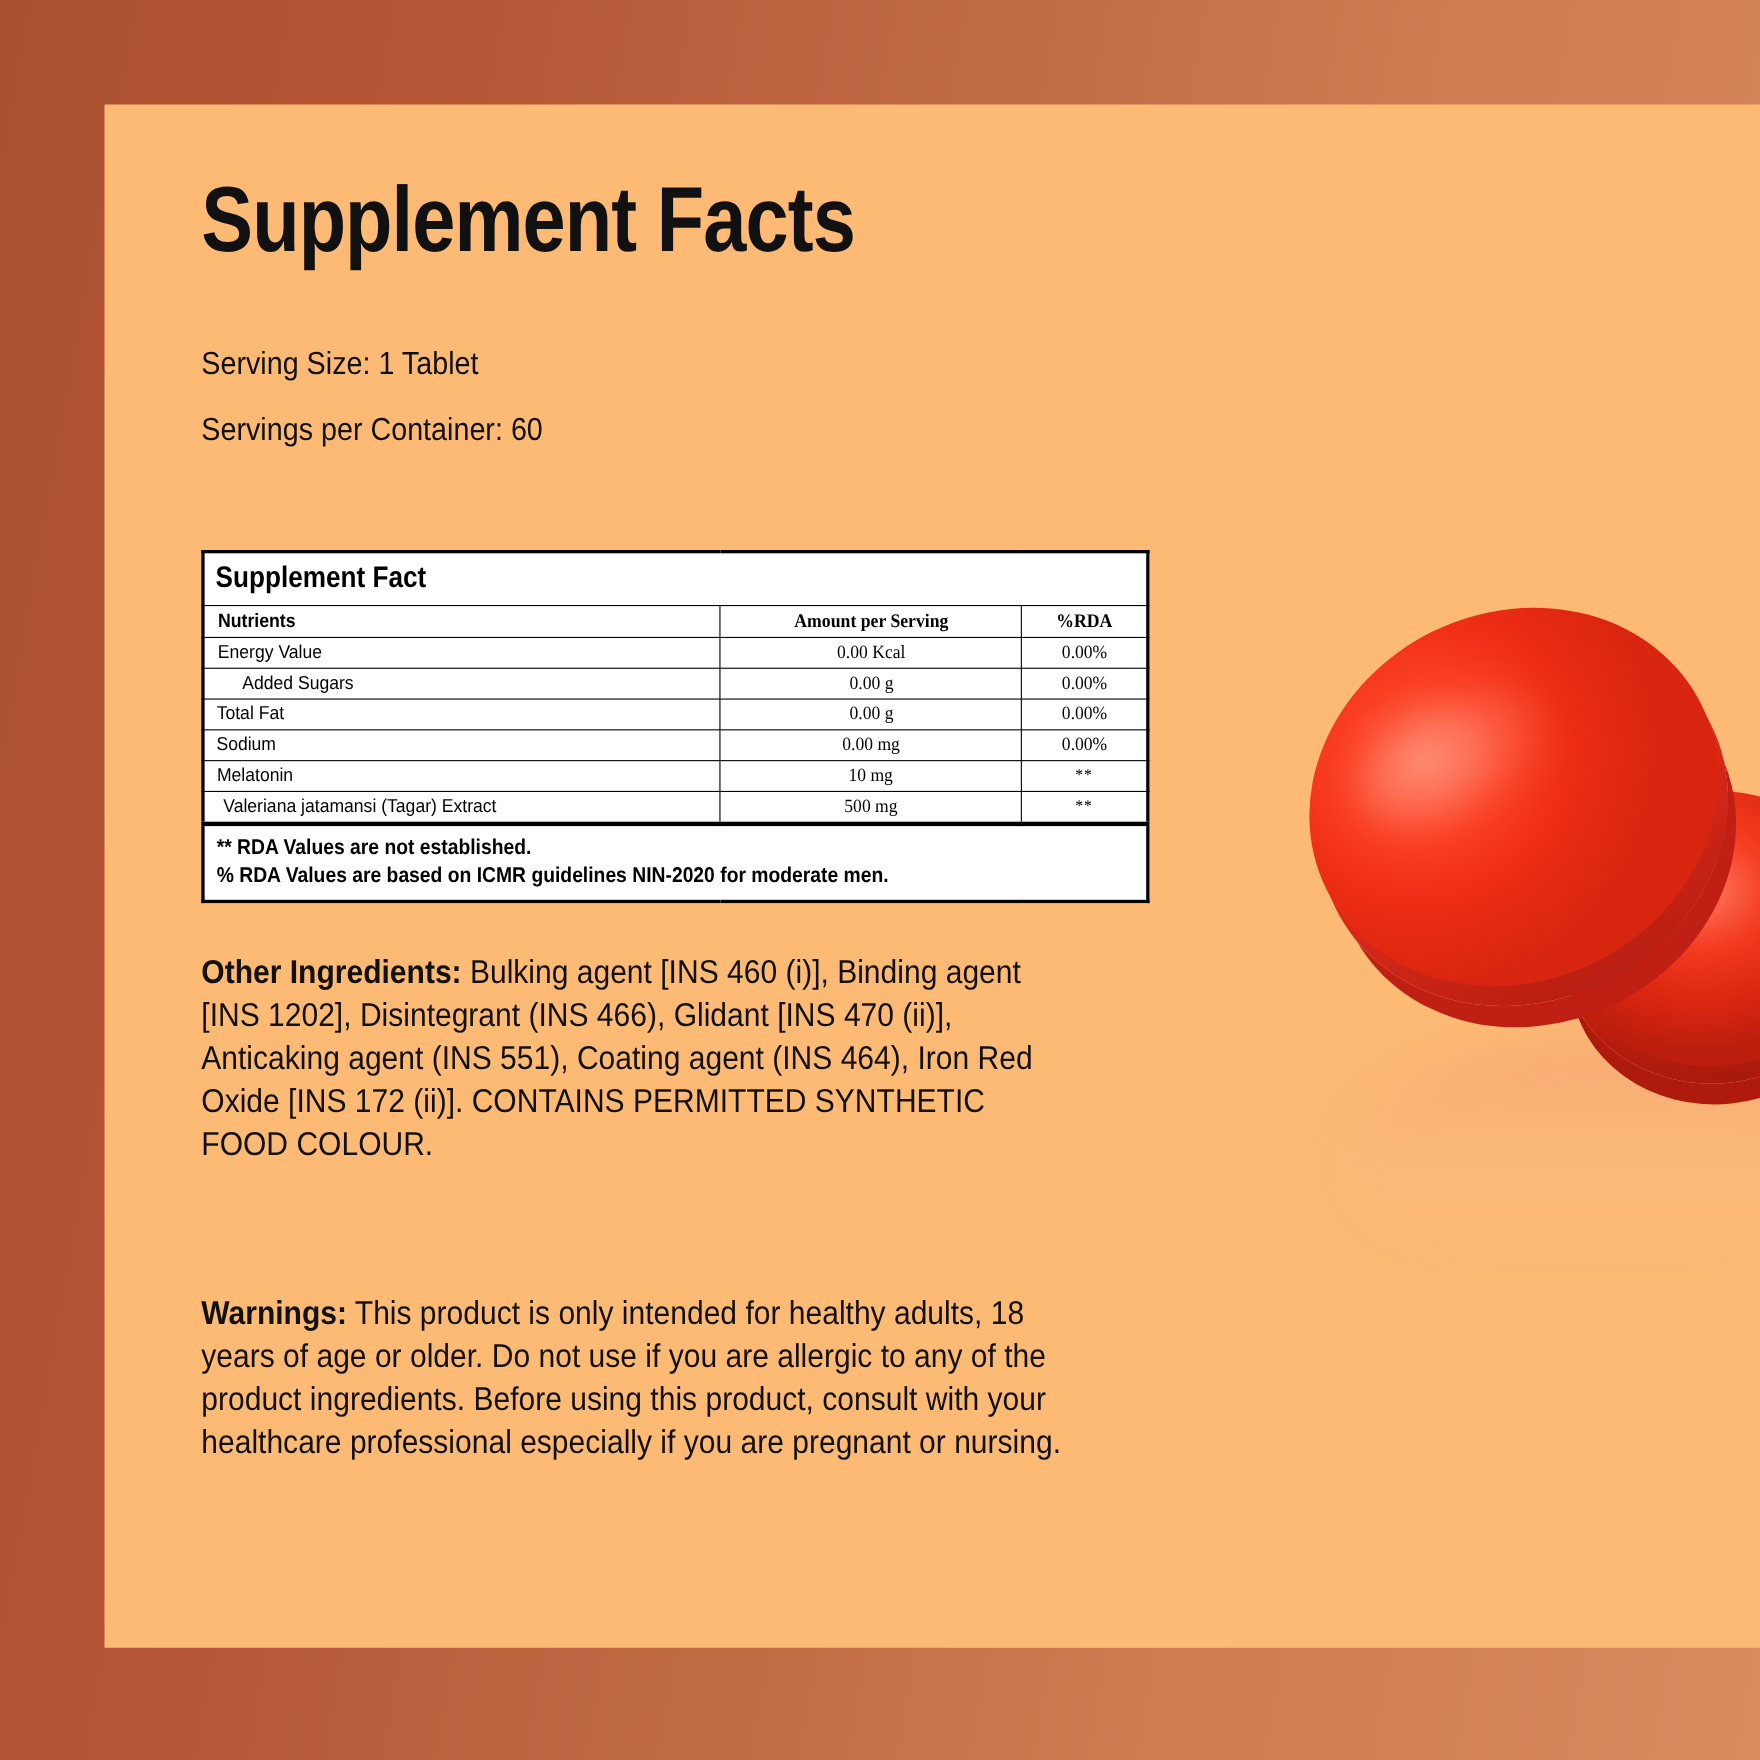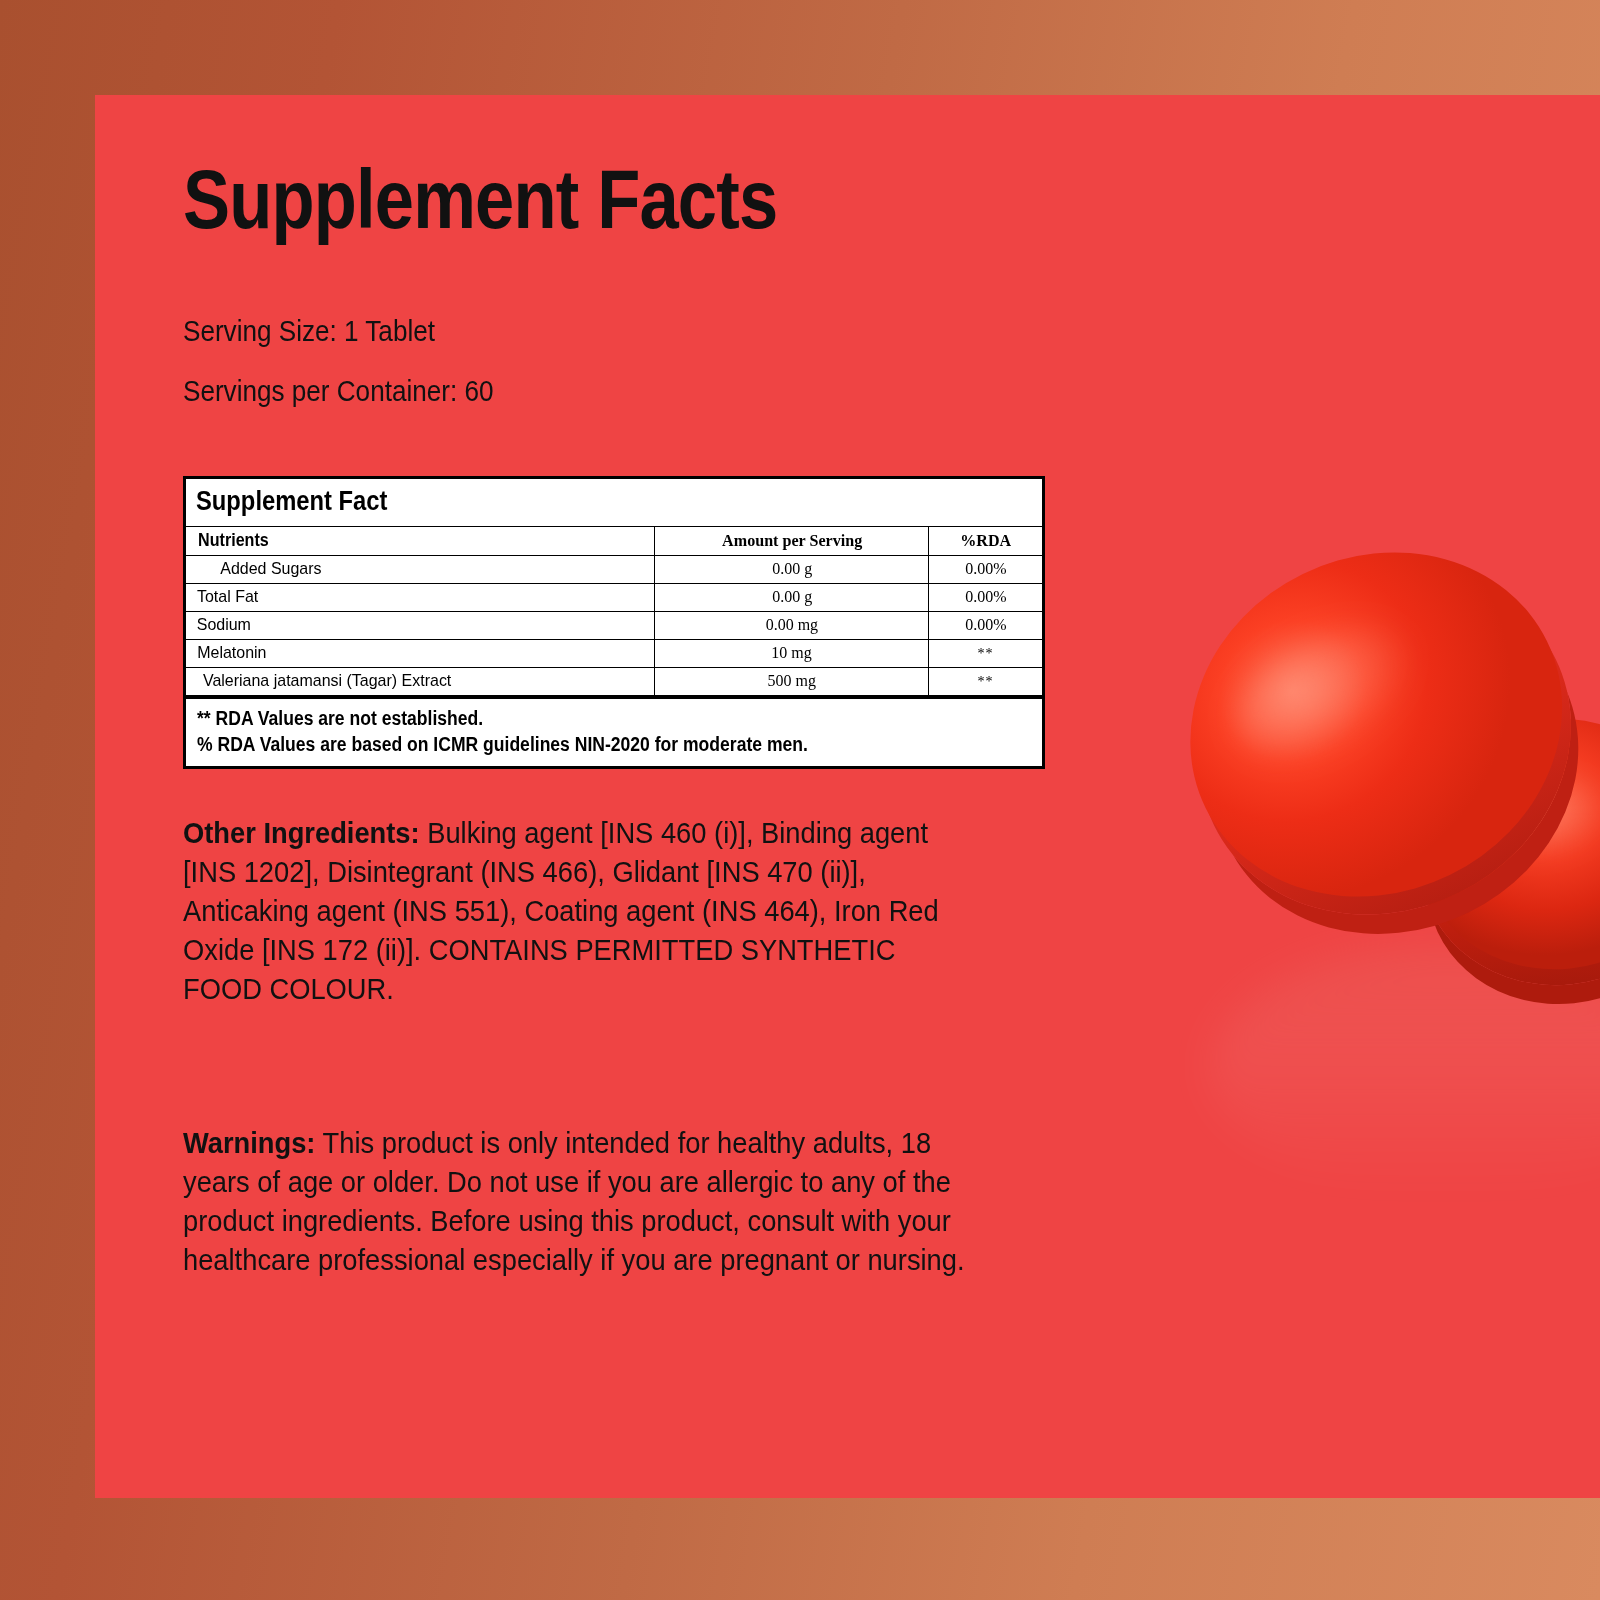--- a/index.html
+++ b/index.html
@@ -6,42 +6,42 @@
   html,body { width:1600px; height:1600px; }
   body {
     font-family:"Liberation Sans", sans-serif;
     background:linear-gradient(100deg,#a9502f 0%,#b35435 18%,#c06a45 48%,#cf7d53 72%,#d98a5f 100%);
     position:relative; overflow:hidden;
   }
 
   
   #card {
     position:absolute; left:95px; top:95px; width:1505px; height:1403px;
-    background:#ef4444;
+    background:#fdba74;
   }
 
   
   #content { position:absolute; left:88px; top:60px; width:880px; }
 
   #title {
     font-size:84px; font-weight:bold; letter-spacing:-1px;
     transform:scaleX(.84); transform-origin:left center;
     color:#111; line-height:1.05; white-space:nowrap;
   }
 
   .serving {
     font-size:29px; color:#111; transform:scaleX(.90);
     transform-origin:left center; white-space:nowrap;
   }
   #serving-size { margin-top:72px; }
   #servings-container { margin-top:27px; }
 
   
   #facts-table {
-    margin-top:68px; width:862px; border:3px solid #000;
+    margin-top:92px; width:862px; border:3px solid #000;
     border-collapse:collapse; background:#fff;
   }
   #facts-table td { border:1.5px solid #000; padding:0; }
 
   .cap-cell { padding:7px 10px 9px 10px !important; }
   .cap-text {
     font-size:27px; font-weight:bold; color:#000;
     transform:scaleX(.88); transform-origin:left center; display:inline-block;
   }
 
@@ -154,20 +154,25 @@
           <td class="r-name">
             <span class="hdr-text">Nutrients</span>
           </td>
           <td class="r-amt">
             <span class="hdr-text">Amount per Serving</span>
           </td>
           <td class="r-rda">
             <span class="hdr-text">%RDA</span>
           </td>
         </tr>
+      <tr>
+            <td class="r-name"><span class="cell-text">Energy Value</span></td>
+            <td class="r-amt"><span class="cell-text">0.00 Kcal</span></td>
+            <td class="r-rda"><span class="cell-text">0.00%</span></td>
+          </tr>
           <tr>
             <td class="r-name indent"><span class="cell-text">Added Sugars</span></td>
             <td class="r-amt"><span class="cell-text">0.00 g</span></td>
             <td class="r-rda"><span class="cell-text">0.00%</span></td>
           </tr>
           <tr>
             <td class="r-name"><span class="cell-text">Total Fat</span></td>
             <td class="r-amt"><span class="cell-text">0.00 g</span></td>
             <td class="r-rda"><span class="cell-text">0.00%</span></td>
           </tr>

